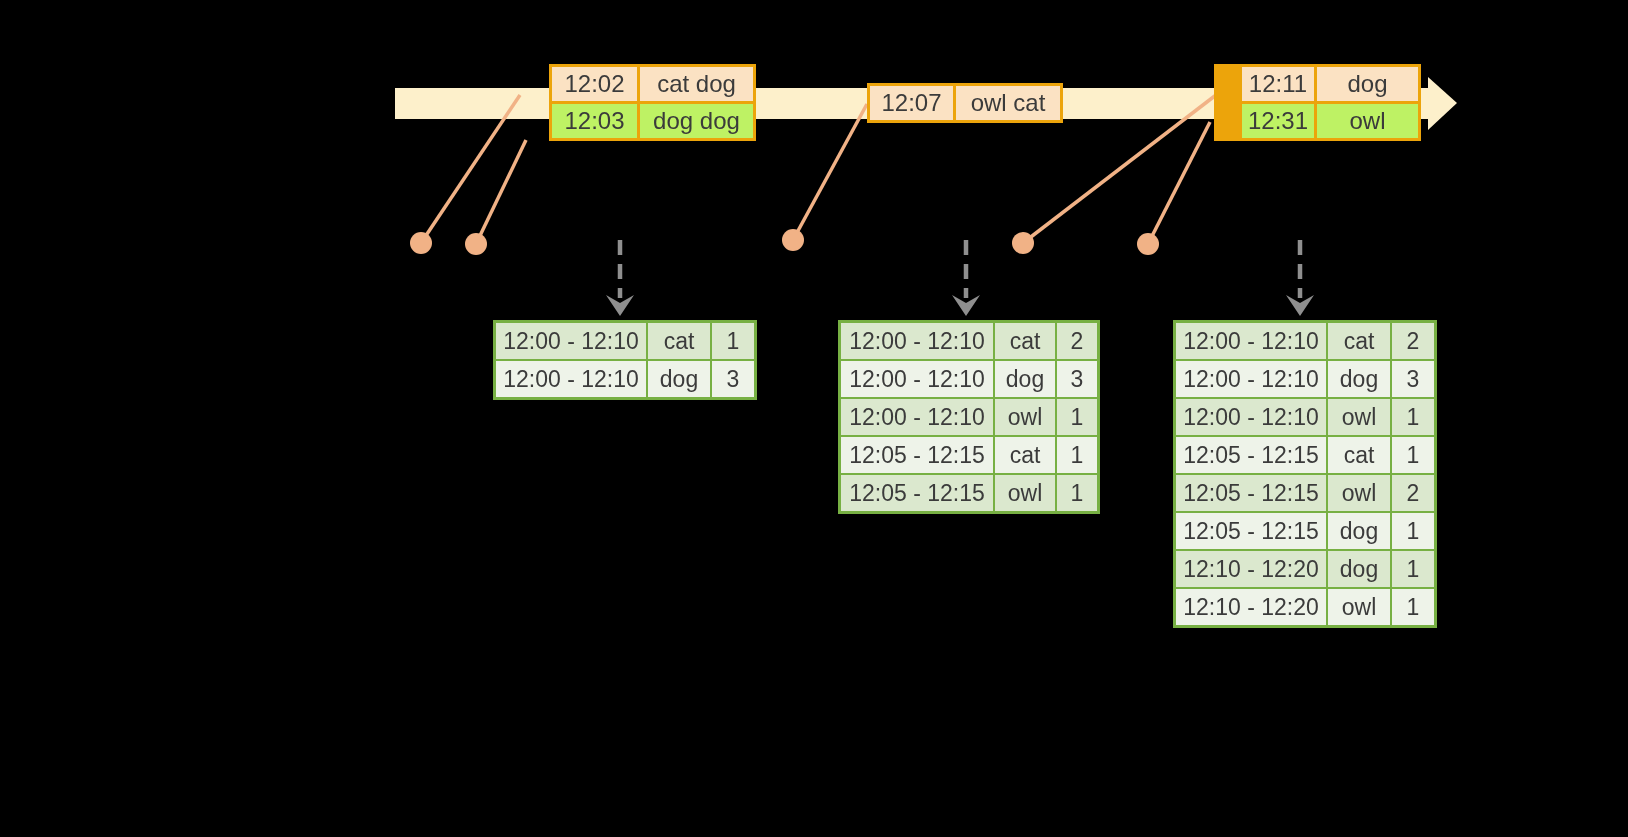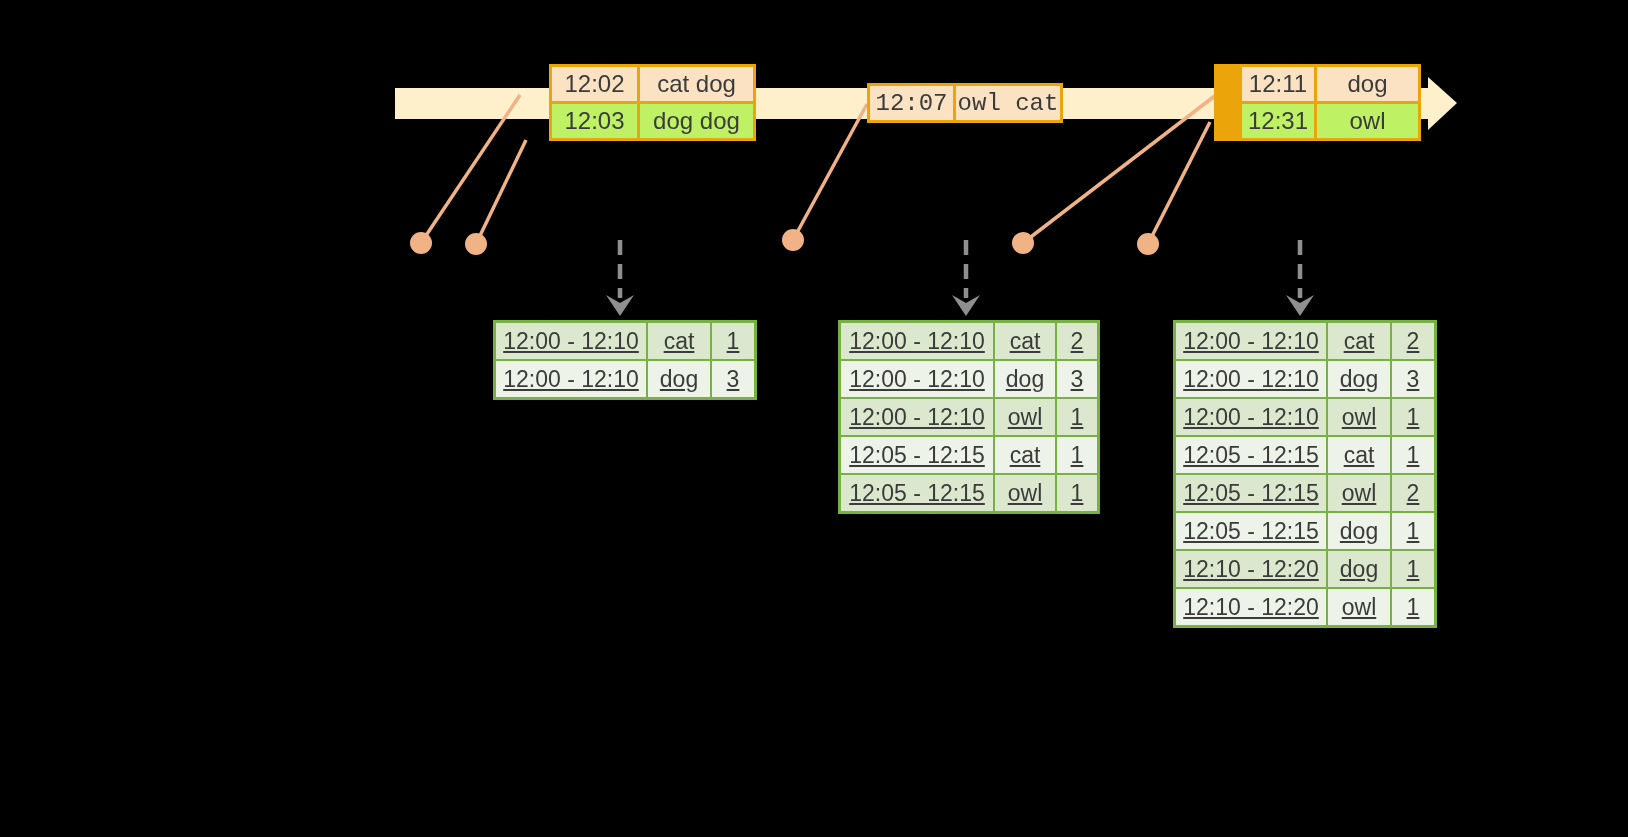--- a/index.html
+++ b/index.html
@@ -17,21 +17,21 @@
   
   .etable{
     border:3px solid #ECA40B; background:#ECA40B; gap:3px;
     grid-auto-rows:34px; font-size:24px;
   }
   .etable .cell.odd{background:#FBE2C3;}
   .etable .cell.even{background:#bef264;}
   
   .gtable{
     border:3px solid #77B043; background:#77B043; gap:2px;
-    grid-auto-rows:36px; font-size:23px;text-decoration:underline;
+    grid-auto-rows:36px; font-size:23px;
   }
   .gtable .cell.odd{background:#DBE8CE;}
   .gtable .cell.even{background:#EEF3E9;}
 </style>
 </head>
 <body>
 
 <div class="canvas">
 
   <svg class="layer" width="1628" height="837" viewBox="0 0 1628 837">
@@ -67,21 +67,21 @@
     </g>
   </svg>
 
   <div class="dtable etable" style="left:520px; top:64px; grid-template-columns:85px 113px;margin-left:29px;">
       <div class="cell odd">12:02</div>
       <div class="cell odd">cat dog</div>
       <div class="cell even">12:03</div>
       <div class="cell even">dog dog</div>
     </div>
 
-  <div class="dtable etable" style="left:867px; top:83px; grid-template-columns:83px 104px;font-family:Liberation Mono, monospace;">
+  <div class="dtable etable" style="left:867px; top:83px; grid-template-columns:83px 104px;">
       <div class="cell odd">12:07</div>
       <div class="cell odd">owl cat</div>
     </div>
 
   <div class="dtable etable" style="left:1214px; top:64px; grid-template-columns:72px 101px;padding-left:25px;">
       <div class="cell odd">12:11</div>
       <div class="cell odd">dog</div>
       <div class="cell even">12:31</div>
       <div class="cell even">owl</div>
     </div>

